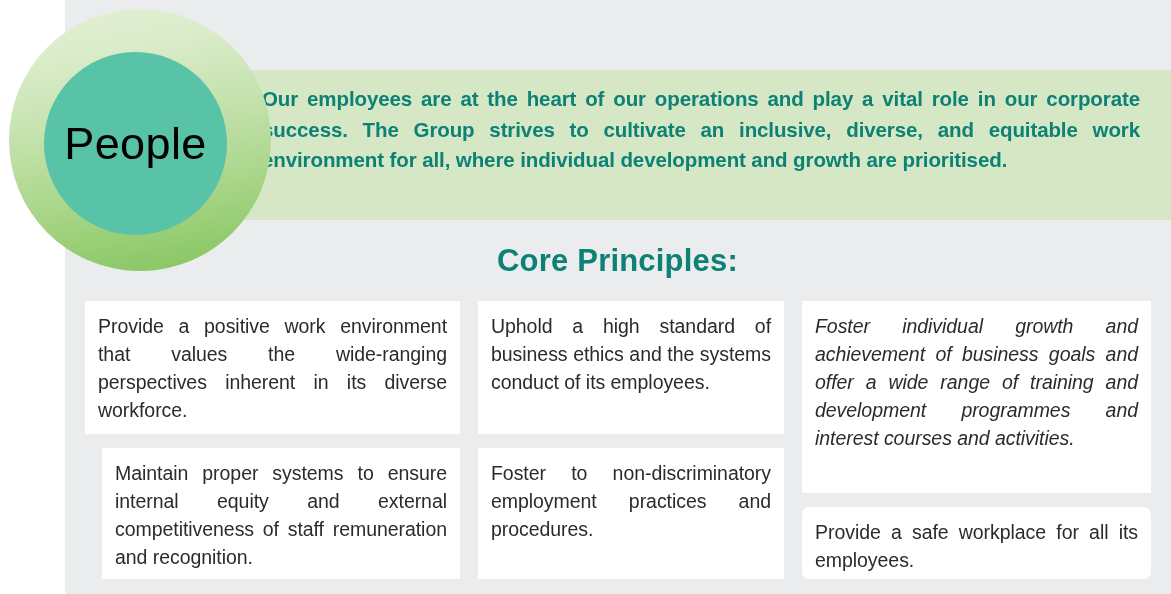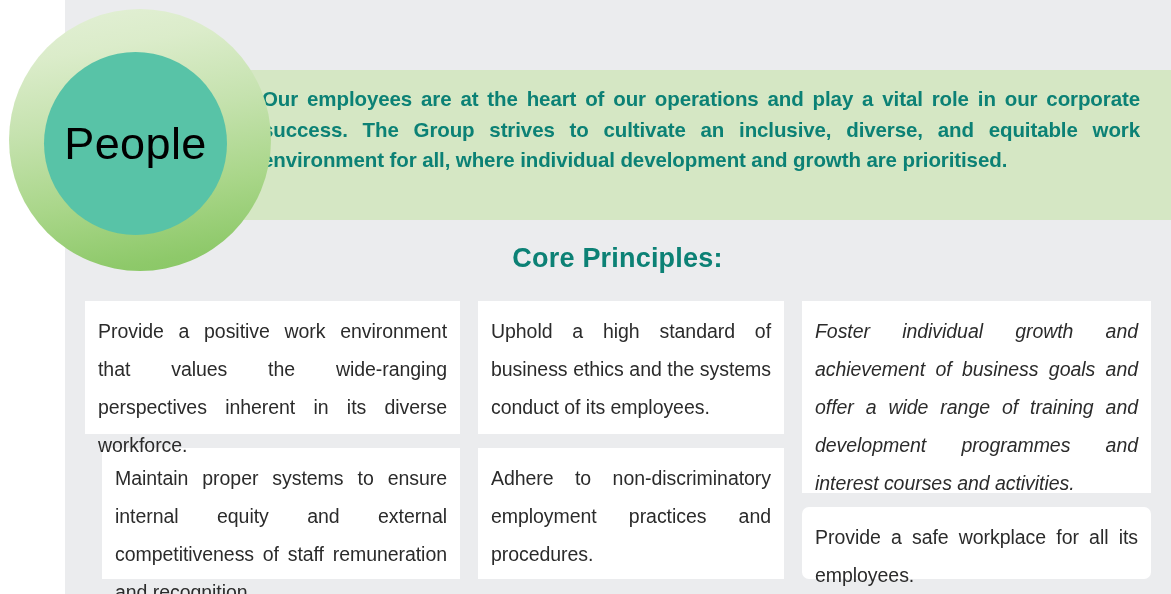--- a/index.html
+++ b/index.html
@@ -81,21 +81,21 @@
     line-height: 1;
   }
 
   
   #core-principles-heading {
     position: absolute;
     left: 200px;
     top: 243px;
     width: 835px;
     text-align: center;
-    font-size: 27px;
+    font-size: 31px;
     font-weight: bold;
     color: #0c8175;
     letter-spacing: 0.2px;
   }
 
   
   #cards-grid {
     position: absolute;
     left: 85px;
     top: 301px;
@@ -110,21 +110,21 @@
 
   #column-1 { left: 0px;   width: 375px; }
   #column-2 { left: 393px; width: 306px; }
   #column-3 { left: 717px; width: 349px; }
 
   .principle-card {
     background: #ffffff;
     box-sizing: border-box;
     padding: 11px 13px 12px 13px;
     font-size: 19.5px;
-    line-height: 38px;
+    line-height: 28px;
     color: #2b2b2b;
     text-align: justify;
     text-justify: inter-word;
     letter-spacing: -0.05px;
     margin-bottom: 14px;
   }
 
   .principle-card:last-child { margin-bottom: 0; }
 
   
@@ -154,21 +154,21 @@
 
 <div id="cards-grid">
 
   <div class="card-column" id="column-1">
     <div class="principle-card" id="col1-card1">Provide a positive work environment that values the wide-ranging perspectives inherent in its diverse workforce.</div>
     <div class="principle-card" id="col1-card2">Maintain proper systems to ensure internal equity and external competitiveness of staff remuneration and recognition.</div>
   </div>
 
   <div class="card-column" id="column-2">
     <div class="principle-card" id="col2-card1">Uphold a high standard of business ethics and the systems conduct of its employees.</div>
-    <div class="principle-card" id="col2-card2">Adhere to non-discriminatory employment practices and procedures.</div>
+    <div class="principle-card" id="col2-card2">Foster to non-discriminatory employment practices and procedures.</div>
   </div>
 
   <div class="card-column" id="column-3">
     <div class="principle-card" id="col3-card1">Foster individual growth and achievement of business goals and offer a wide range of training and development programmes and interest courses and activities.</div>
     <div class="principle-card" id="col3-card2">Provide a safe workplace for all its employees.</div>
   </div>
 
 </div>
 
 </body></html>

